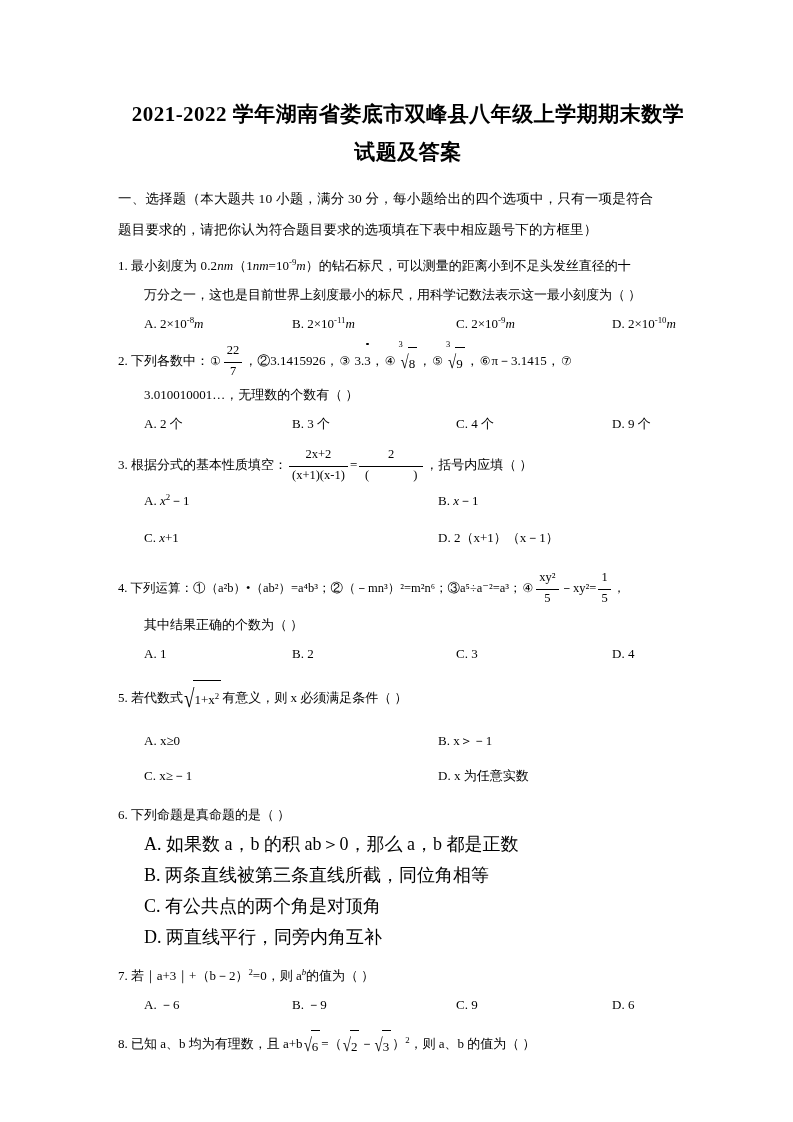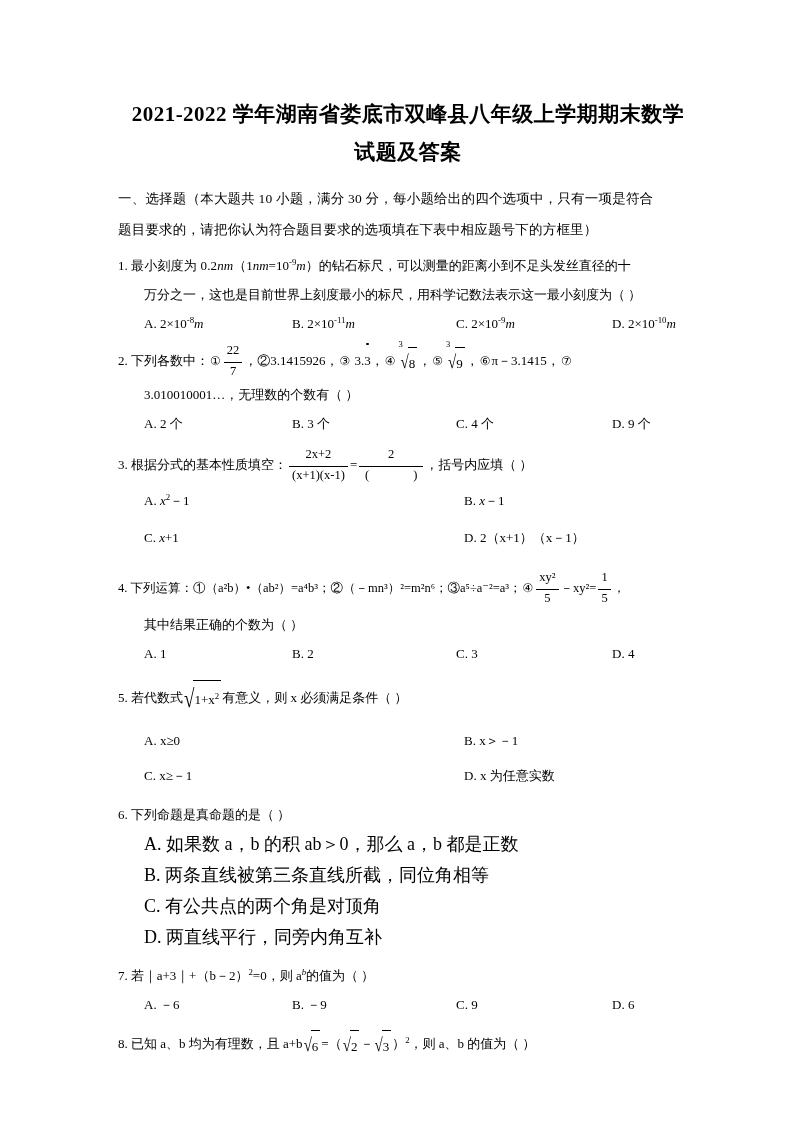--- a/index.html
+++ b/index.html
@@ -71,21 +71,21 @@
   .opts.two-col { height: 29px; text-align: right; }
   .opt {
     position: absolute;
     white-space: nowrap;
   }
   .opt.c1 { left: 26px; }
   .opt.c2 { left: 174px; }
   .opt.c3 { left: 338px; }
   .opt.c4 { left: 494px; }
   .opt.h1 { left: 26px; }
-  .opt.h2 { left: 346px; }
+  .opt.h2 { left: 320px; }
   .opt-stack {
     padding-left: 26px;
     font-size: 18px;
     line-height: 31px;
   }
   .opt-stack .row { white-space: nowrap; }
   
   .mi { font-style: italic; }
   sup, sub {
     font-size: 0.68em;

